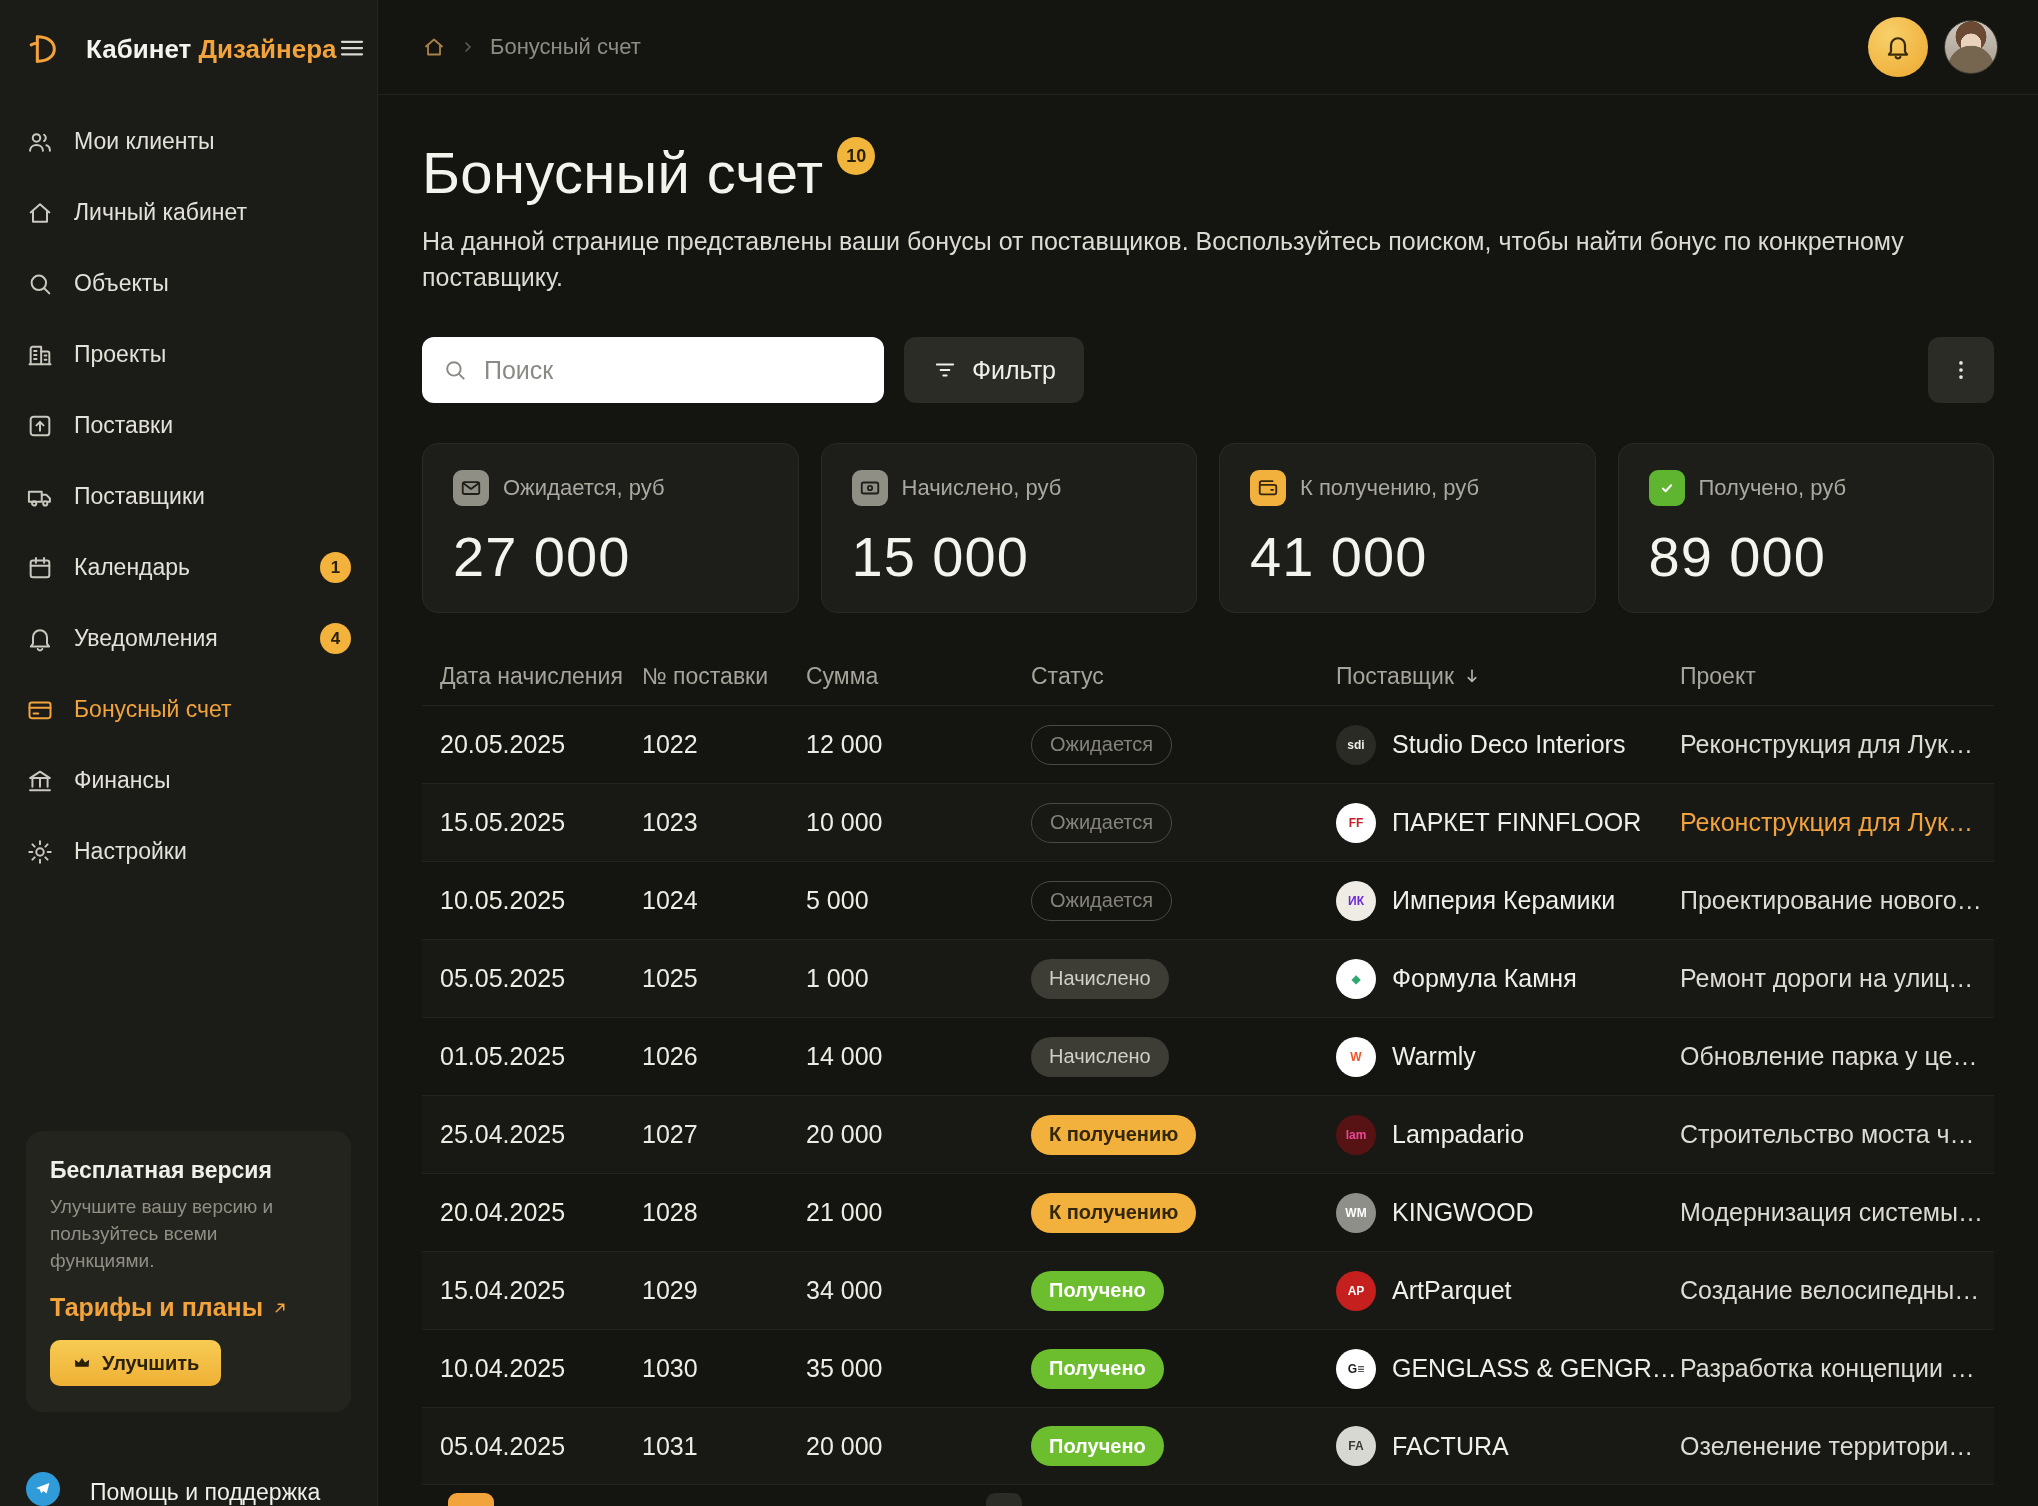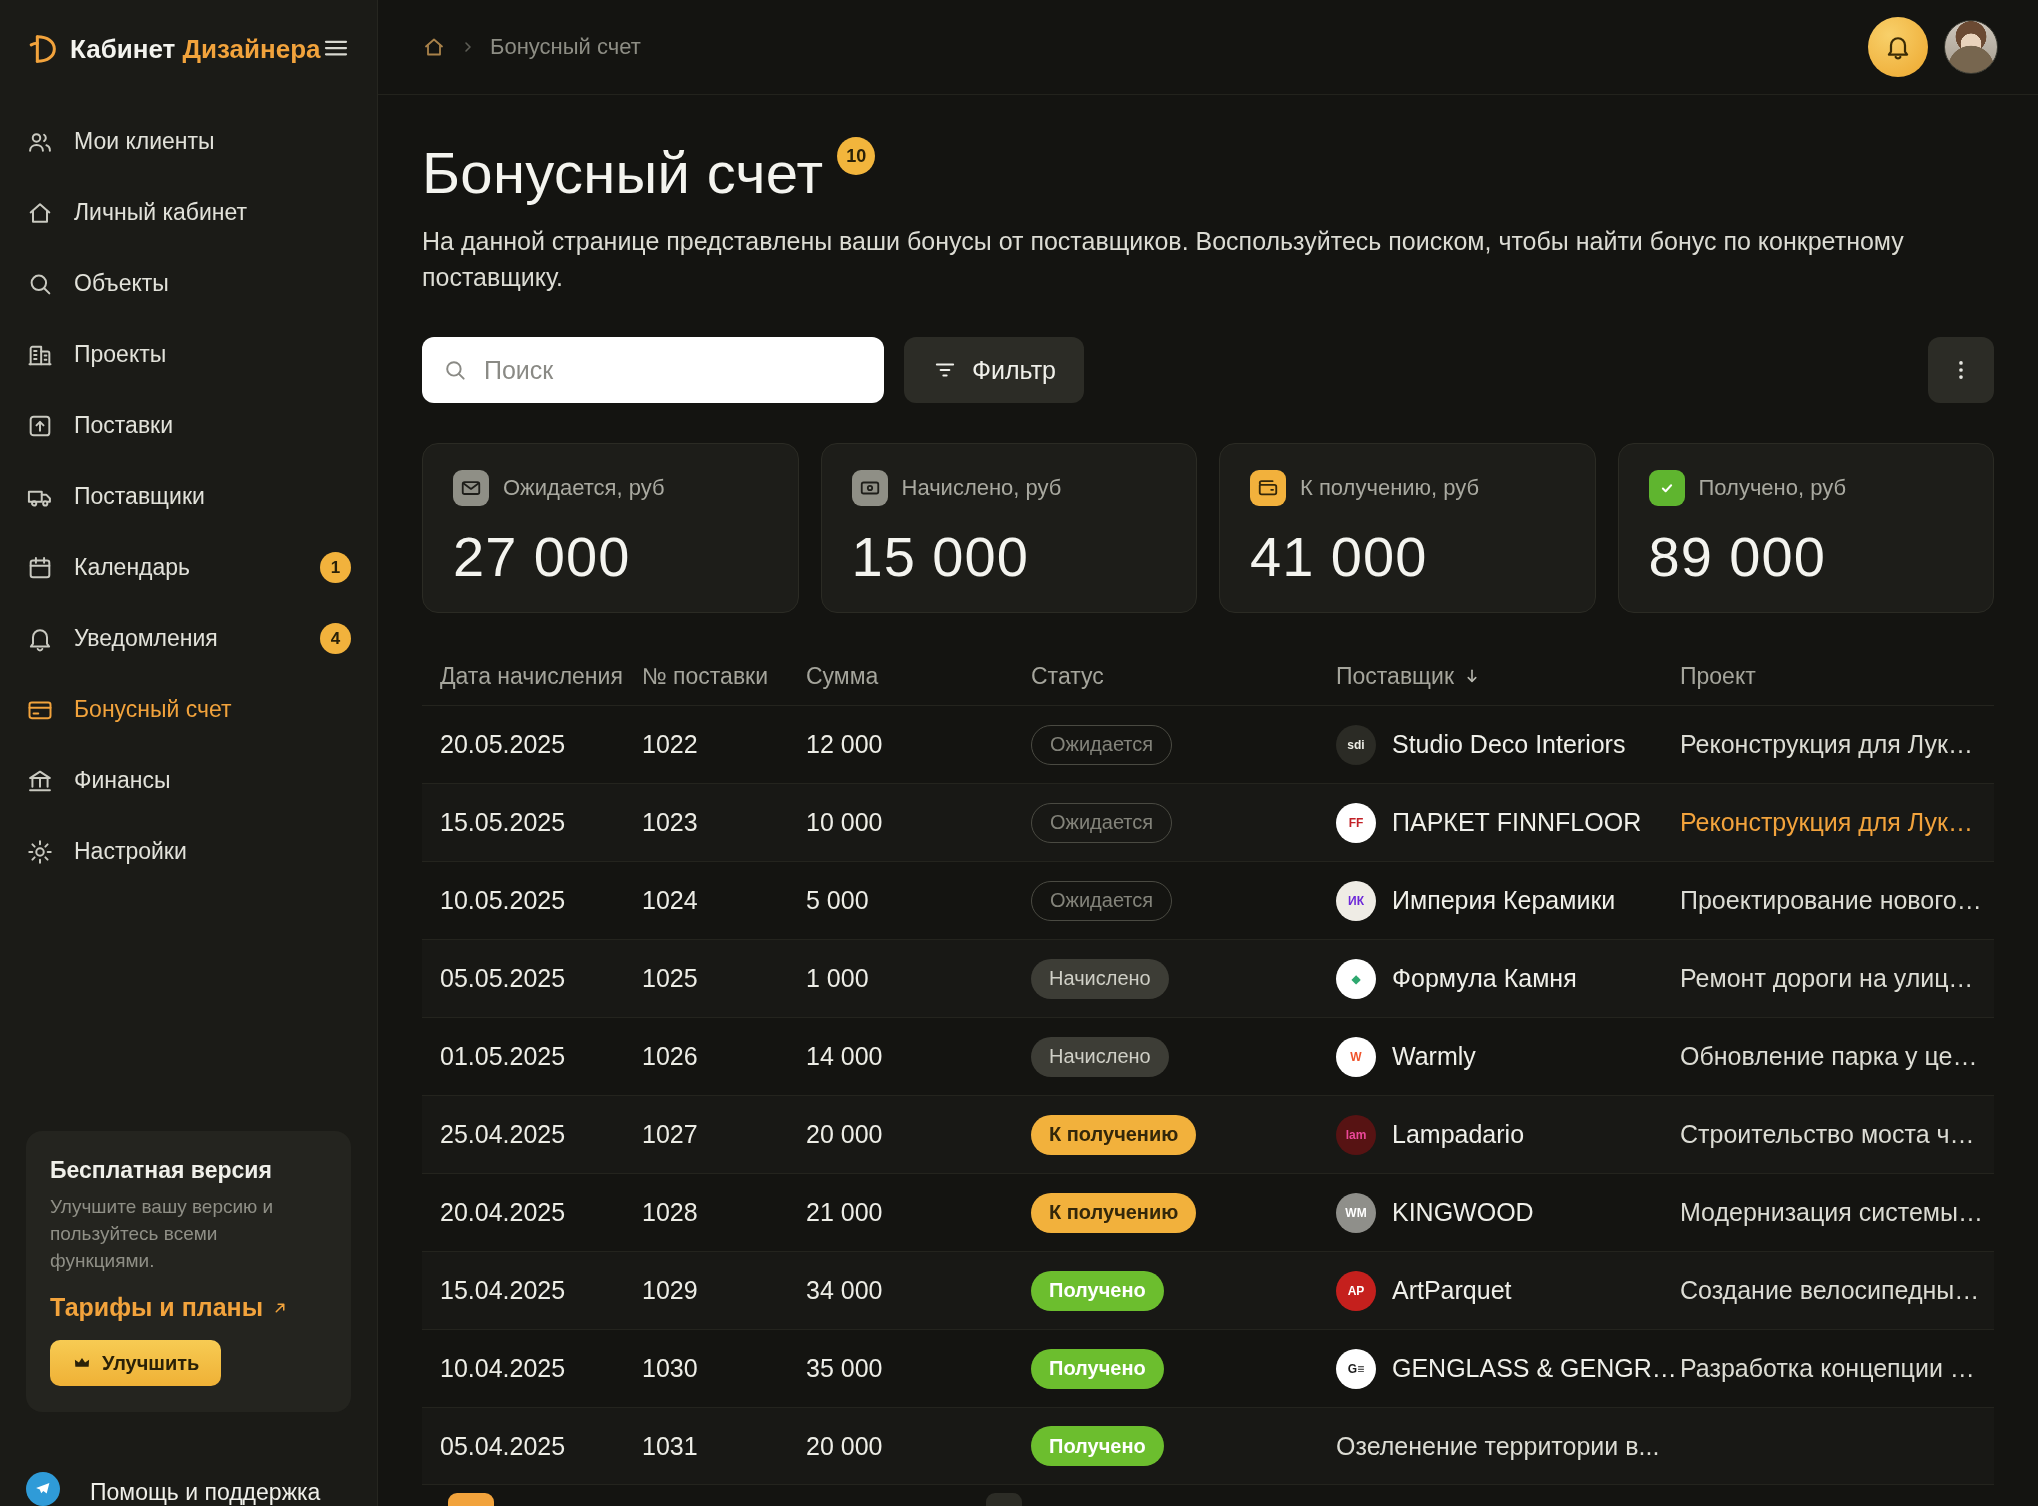--- a/index.html
+++ b/index.html
@@ -11,21 +11,21 @@
   }
   .app { display:flex; width:2038px; height:1506px; }
 
   
   .sidebar {
     width:378px; min-width:378px; height:100%;
     background:#1B1B17; border-right:1px solid #262620;
     display:flex; flex-direction:column; padding:0 26px;
   }
   .sidebar-head { display:flex; align-items:center; justify-content:space-between; height:98px; }
-  .logo { display:flex; align-items:center; gap:10px; }
+  .logo { display:flex; align-items:center; gap:26px; }
   .logo-text { font-size:26px; font-weight:700; color:#F4F4EF; white-space:nowrap; }
   .logo-text .accent { color:#F2A33C; }
   .hamburger { background:none; border:none; color:#D8D8D0; width:36px; height:36px; padding:0; cursor:pointer; }
   .hamburger svg { width:30px; height:30px; }
 
   .menu { display:flex; flex-direction:column; margin-top:8px; }
   .menu-item { display:flex; align-items:center; gap:20px; height:71px; color:#E2E2DA; font-size:23px; text-decoration:none; cursor:pointer; }
   .menu-item .mi-icon { width:28px; height:28px; color:#C9C9C0; display:flex; }
   .menu-item .mi-icon svg { width:28px; height:28px; }
   .menu-item.active { color:#F2A33C; }
@@ -538,20 +538,24 @@
       <span class="s-logo" style="background: rgb(255, 255, 255); color: rgb(26, 26, 26);">G≡</span>
       <span class="s-name">GENGLASS &amp; GENGRO...</span>
     </div>
     <div class="c-project">Разработка концепции бла...</div>
   </div>
             <div class="trow alt">
     <div class="c-plain c-date">05.04.2025</div>
     <div class="c-plain c-delivery">1031</div>
     <div class="c-plain c-amount">20 000</div>
     <div class="c-status"><span class="badge st-received">Получено</span></div>
+    <div class="c-supplier">
+      <span class="s-logo" style="background: rgb(216, 216, 211); color: rgb(58, 58, 53);">FA</span>
+      <span class="s-name">FACTURA</span>
+    </div>
     <div class="c-project">Озеленение территории в...</div>
   </div>
           </div>
       </div>
 
       <div class="pagination">
         <span class="pg active"></span>
         <span class="pg far"></span>
       </div>
     </section>

